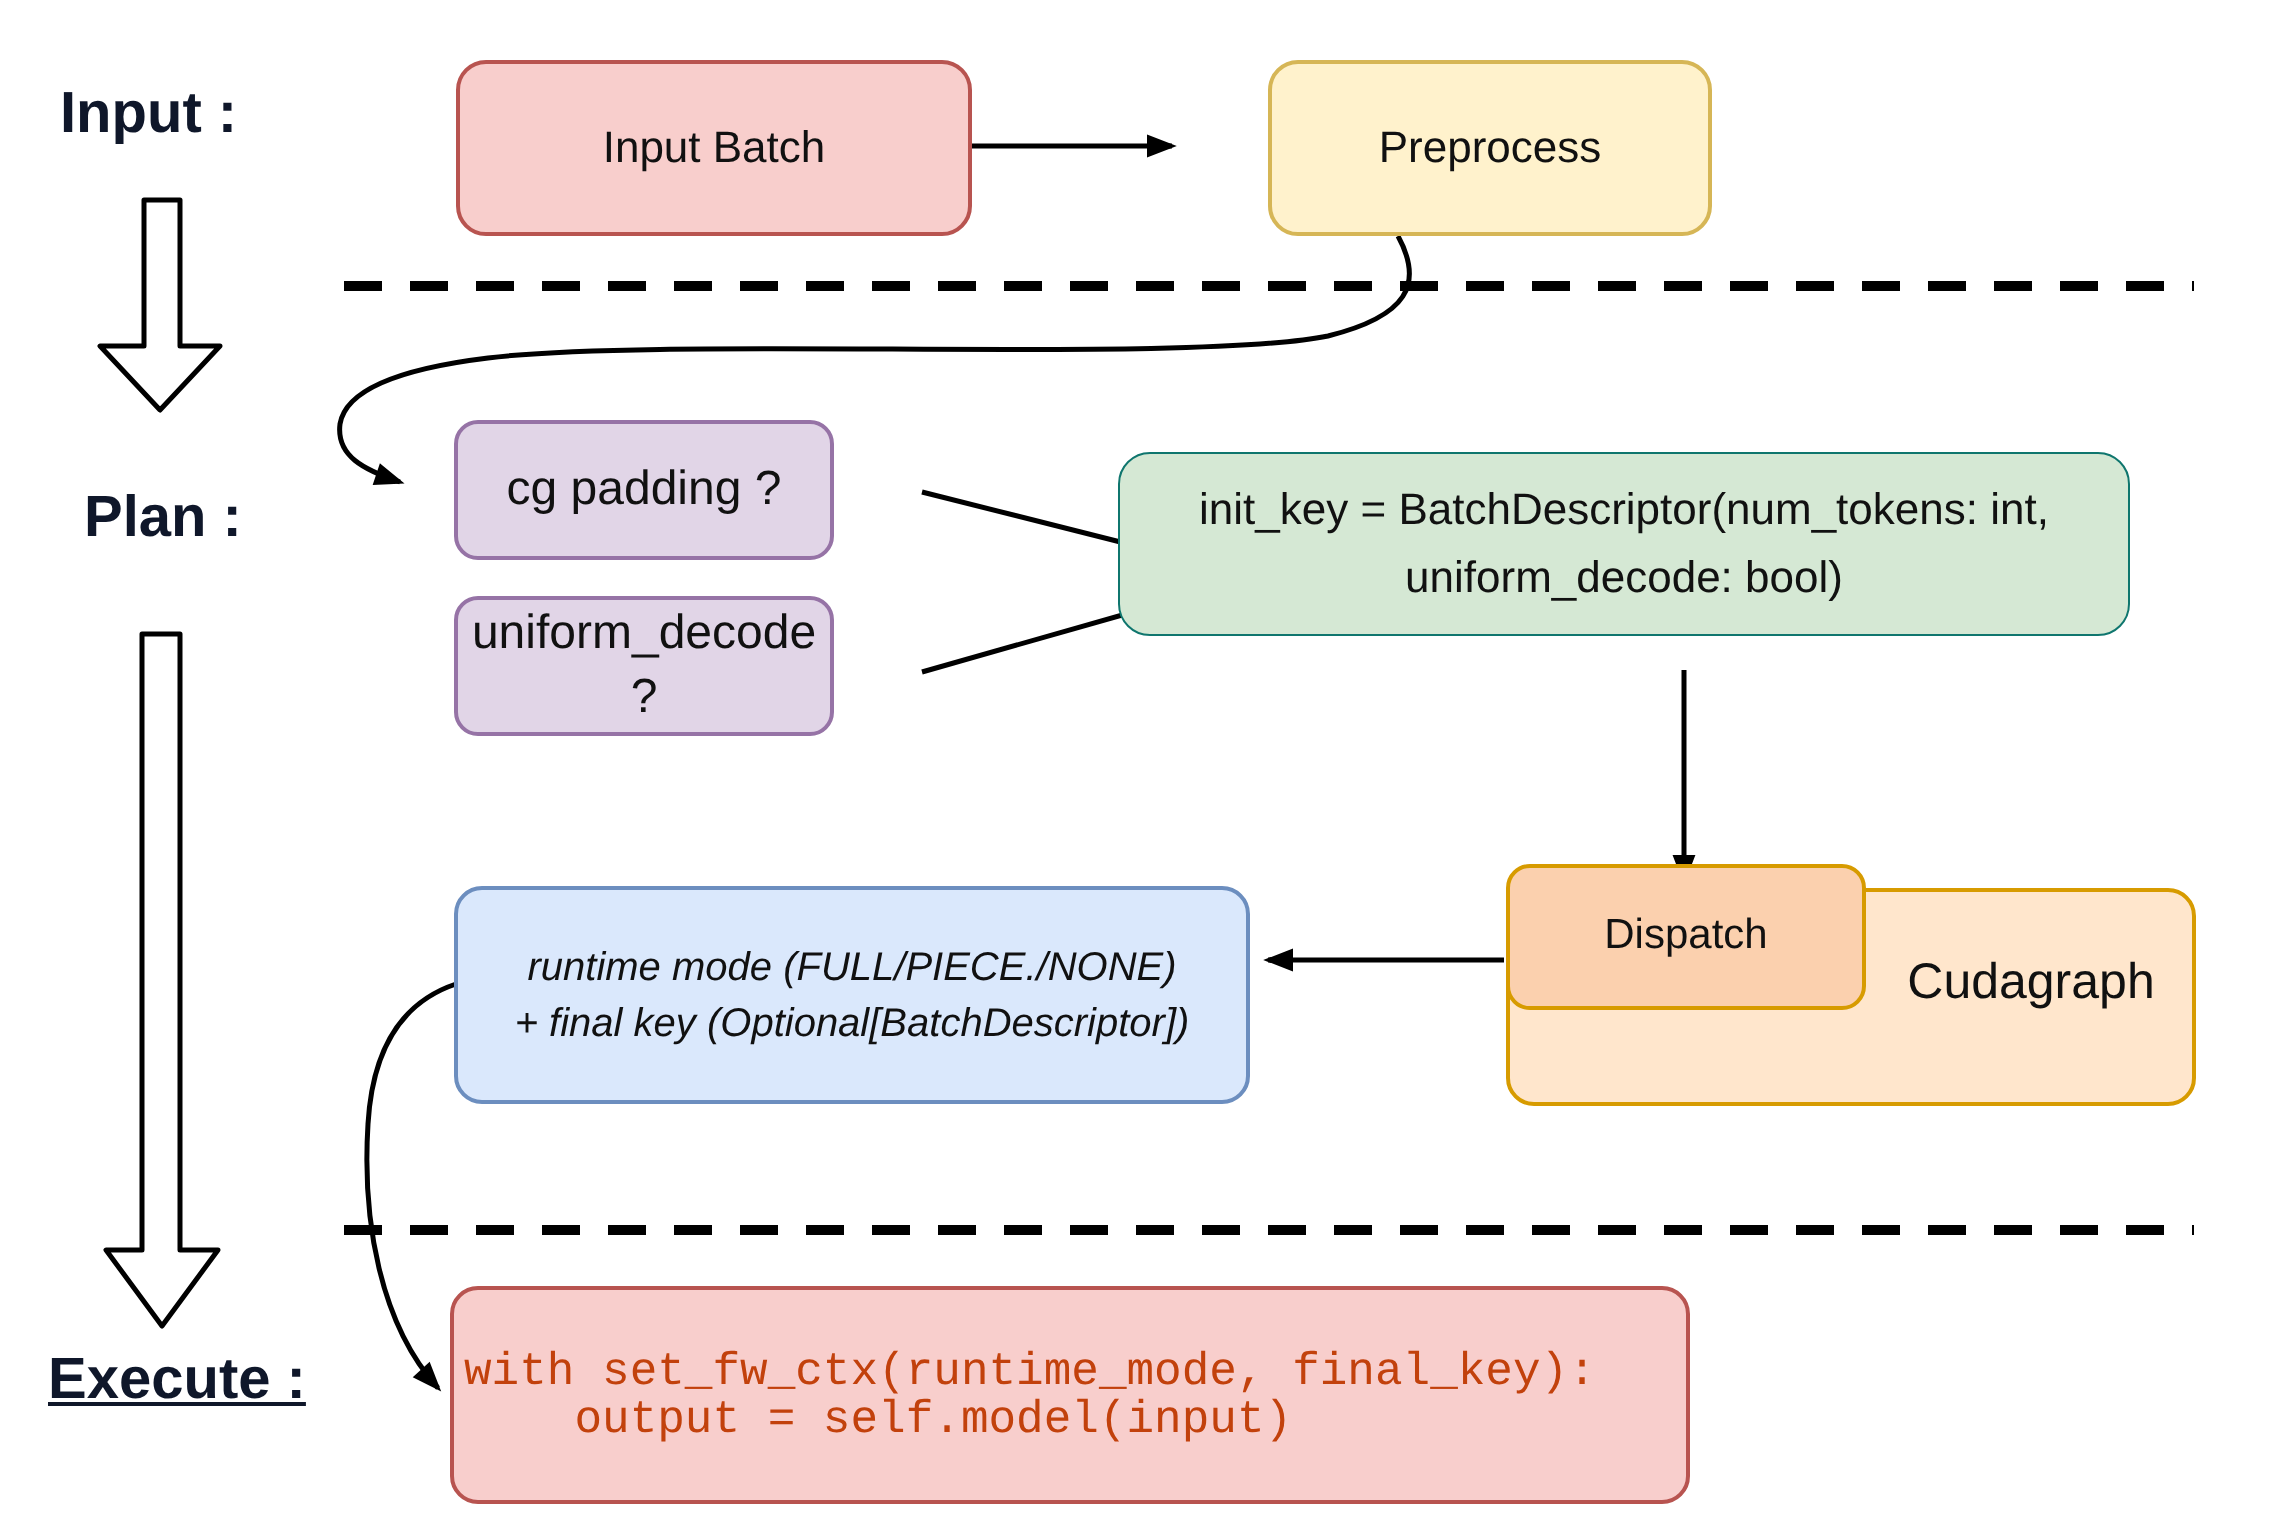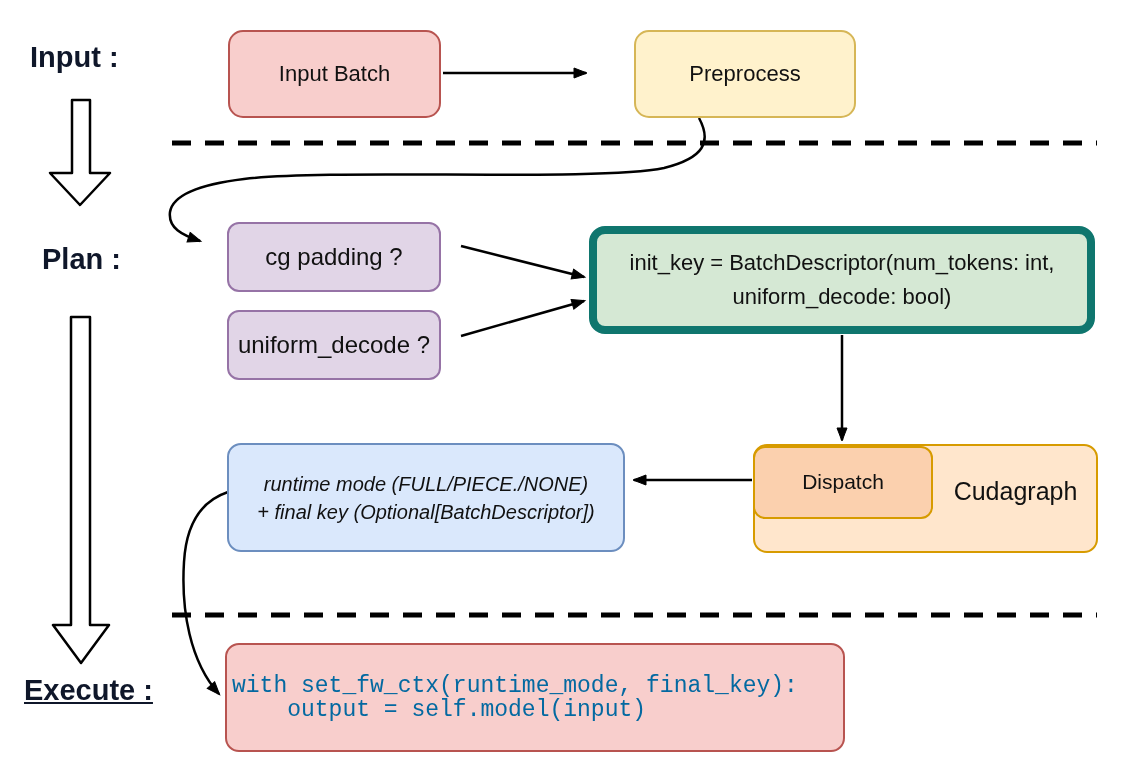--- a/index.html
+++ b/index.html
@@ -23,69 +23,68 @@
     box-sizing:border-box;
     display:flex;
     flex-direction:column;
     align-items:center;
     justify-content:center;
     text-align:center;
     color:#111111;
     line-height:1.35;
   }
   .node-input-batch{
-    left:228px;top:30px;width:213px;height:88px;
+    left:228px;top:30px;width:258px;height:88px;
     background:#f8cecc;border:2px solid #b85450;border-radius:15px;
     font-size:22px;
   }
   .node-preprocess{
     left:590px;top:30px;width:222px;height:88px;
     background:#fff2cc;border:2px solid #d6b656;border-radius:15px;
     font-size:22px;
     margin-left:44px;
   }
   .node-purple{
-    left:227px;width:214px;height:70px;
+    left:227px;width:190px;height:70px;
     background:#e1d5e7;border:2px solid #9673a6;border-radius:12px;
     font-size:24px;
-    margin-top:12px;
   }
   .node-cg{top:210px;}
   .node-uniform{top:298px;}
   .node-initkey{
-    left:589px;top:226px;width:506px;height:108px;
-    background:#d5e8d4;border:8px solid #0f766e;border-radius:16px;
+    left:559px;top:226px;width:506px;height:92px;
+    background:#d5e8d4;border:1px solid #0f766e;border-radius:16px;
     font-size:22px;line-height:34px;
   }
   .node-runtime{
     left:227px;top:443px;width:398px;height:109px;
     background:#dae8fc;border:2px solid #6c8ebf;border-radius:14px;
     font-size:20px;line-height:28px;font-style:italic;
   }
   .node-dispatcher-outer{
     left:753px;top:444px;width:345px;height:109px;
     background:#ffe6cc;border:2px solid #d79b00;border-radius:14px;
   }
   .node-dispatch-inner{
-    left:753px;top:446px;width:180px;height:73px;
+    left:753px;top:432px;width:180px;height:73px;
     background:#fbd0ae;border:2px solid #d79b00;border-radius:12px;
     font-size:21px;
   }
   .dispatcher-caption{
     left:933px;top:444px;width:165px;height:94px;
     background:transparent;border:none;
     font-size:25px;line-height:32px;
   }
   .node-code{
     left:225px;top:643px;width:620px;height:109px;
     background:#f8cecc;border:2px solid #b85450;border-radius:14px;
     align-items:flex-start;
     font-family:"Liberation Mono","DejaVu Sans Mono",monospace;
     font-size:23px;line-height:24px;
-    color:#0369a1;
+    color:#c2410c;
     padding-left:5px;
   }
   .pre{white-space:pre;}
 </style>
 </head>
 <body>
 
 <div class="canvas">
 
   <svg class="layer" viewBox="0 0 1142 770" xmlns="http://www.w3.org/2000/svg">

